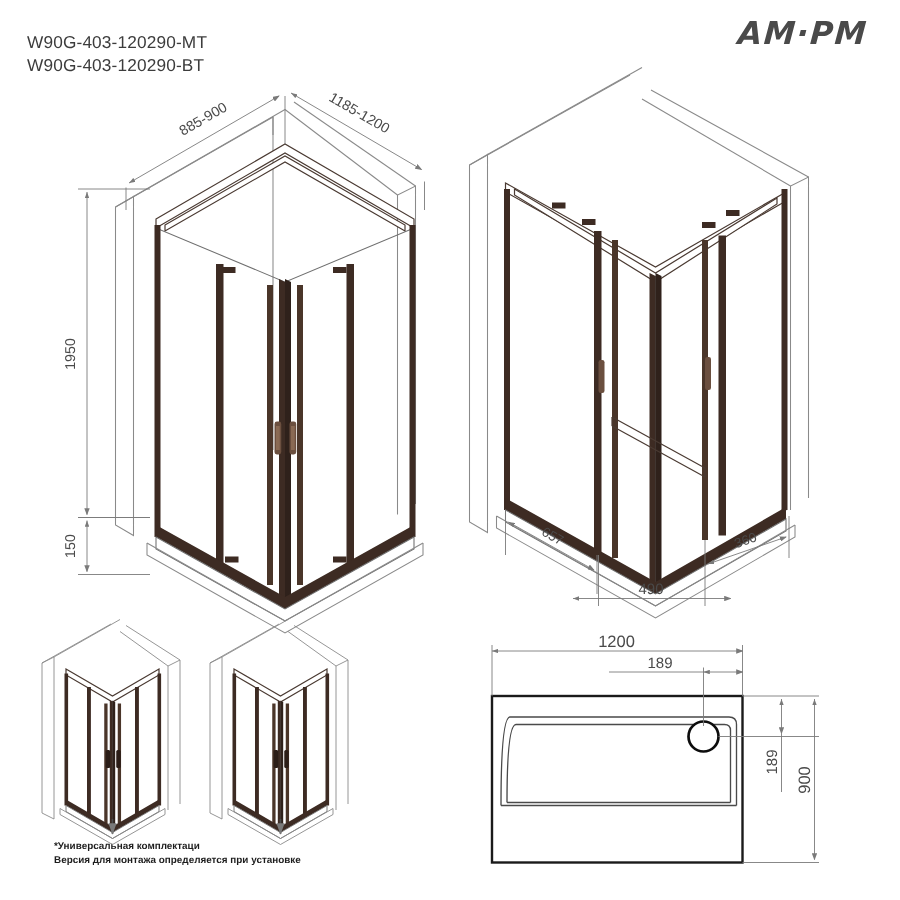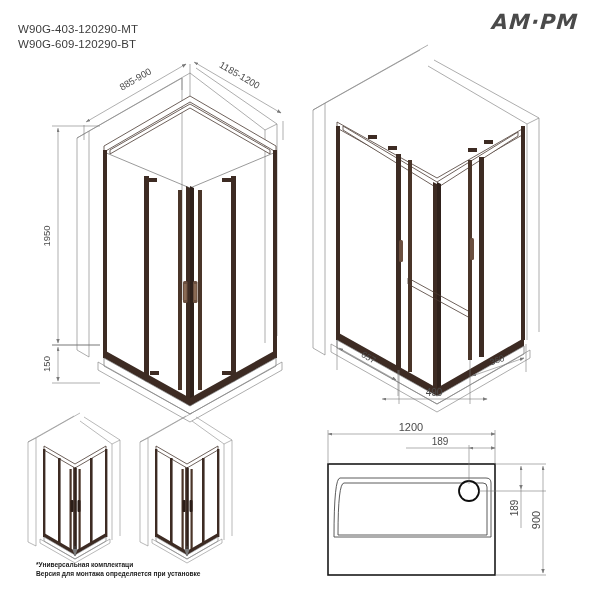--- a/index.html
+++ b/index.html
@@ -17,21 +17,21 @@
   svg{position:absolute;left:0;top:0;}
   text{font-family:"Liberation Sans","DejaVu Sans",sans-serif;fill:#4a4a4a;}
 </style>
 </head>
 <body>
 
 <div id="sheet">
 
   <div class="codes">
     <div>W90G-403-120290-MT</div>
-    <div>W90G-609-120290-BT</div>
+    <div>W90G-403-120290-BT</div>
   </div>
 
   <div class="logo">AM·PM</div>
 
   <div class="note">
     <div>*Универсальная комплектаци</div>
     <div>Версия для монтажа определяется при установке</div>
   </div>
 
   <svg width="600" height="600" viewBox="0 0 600 600">

